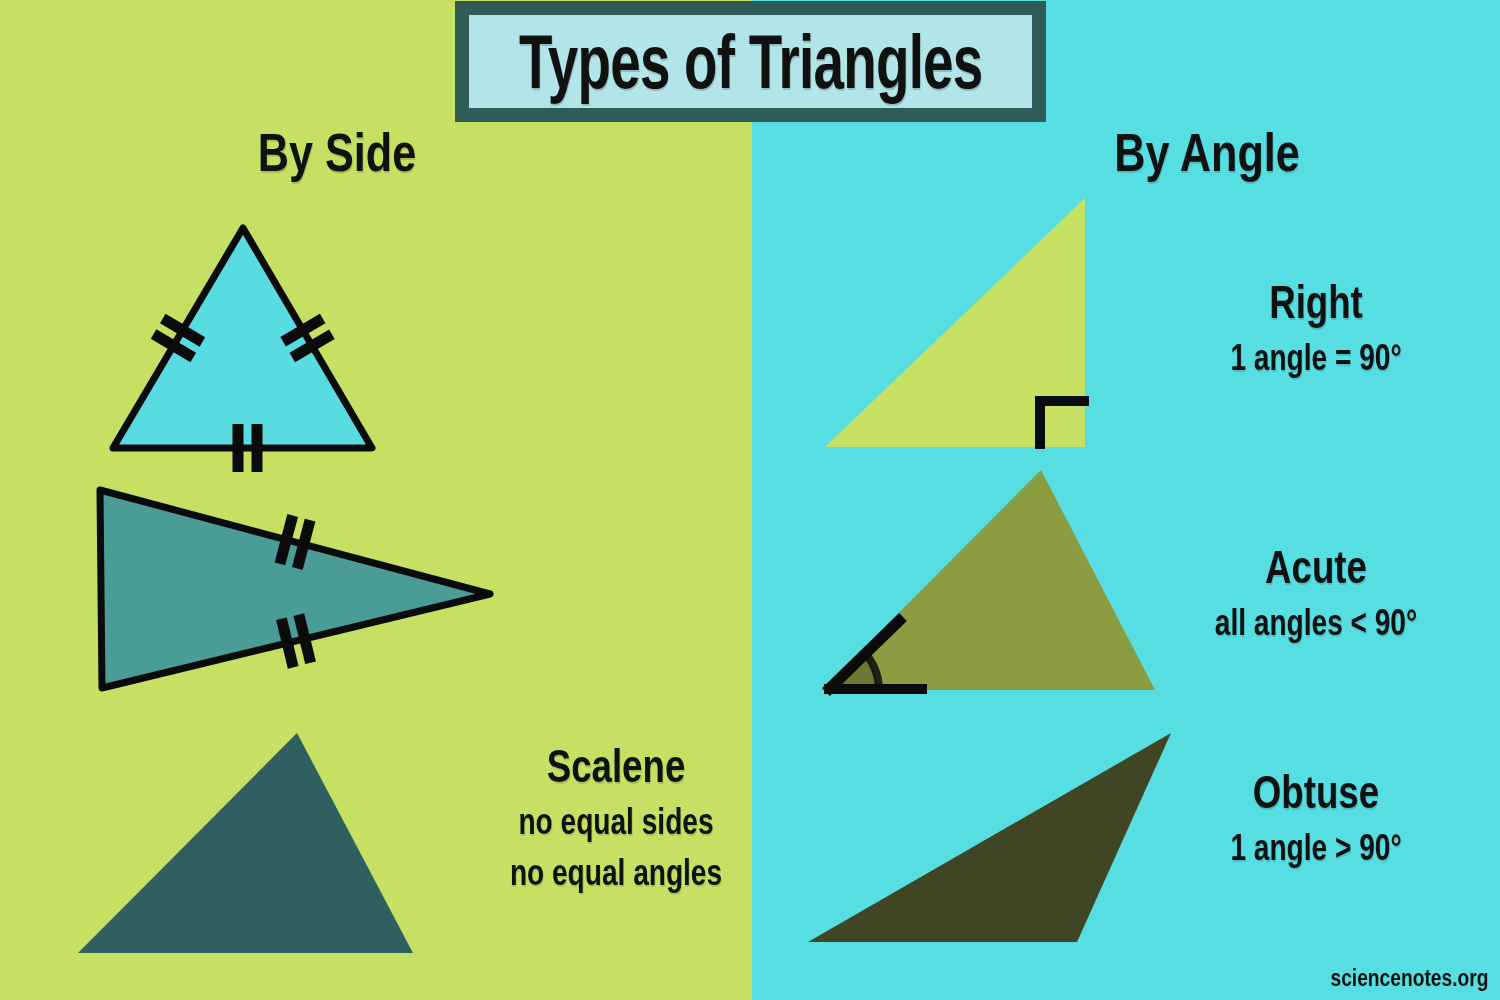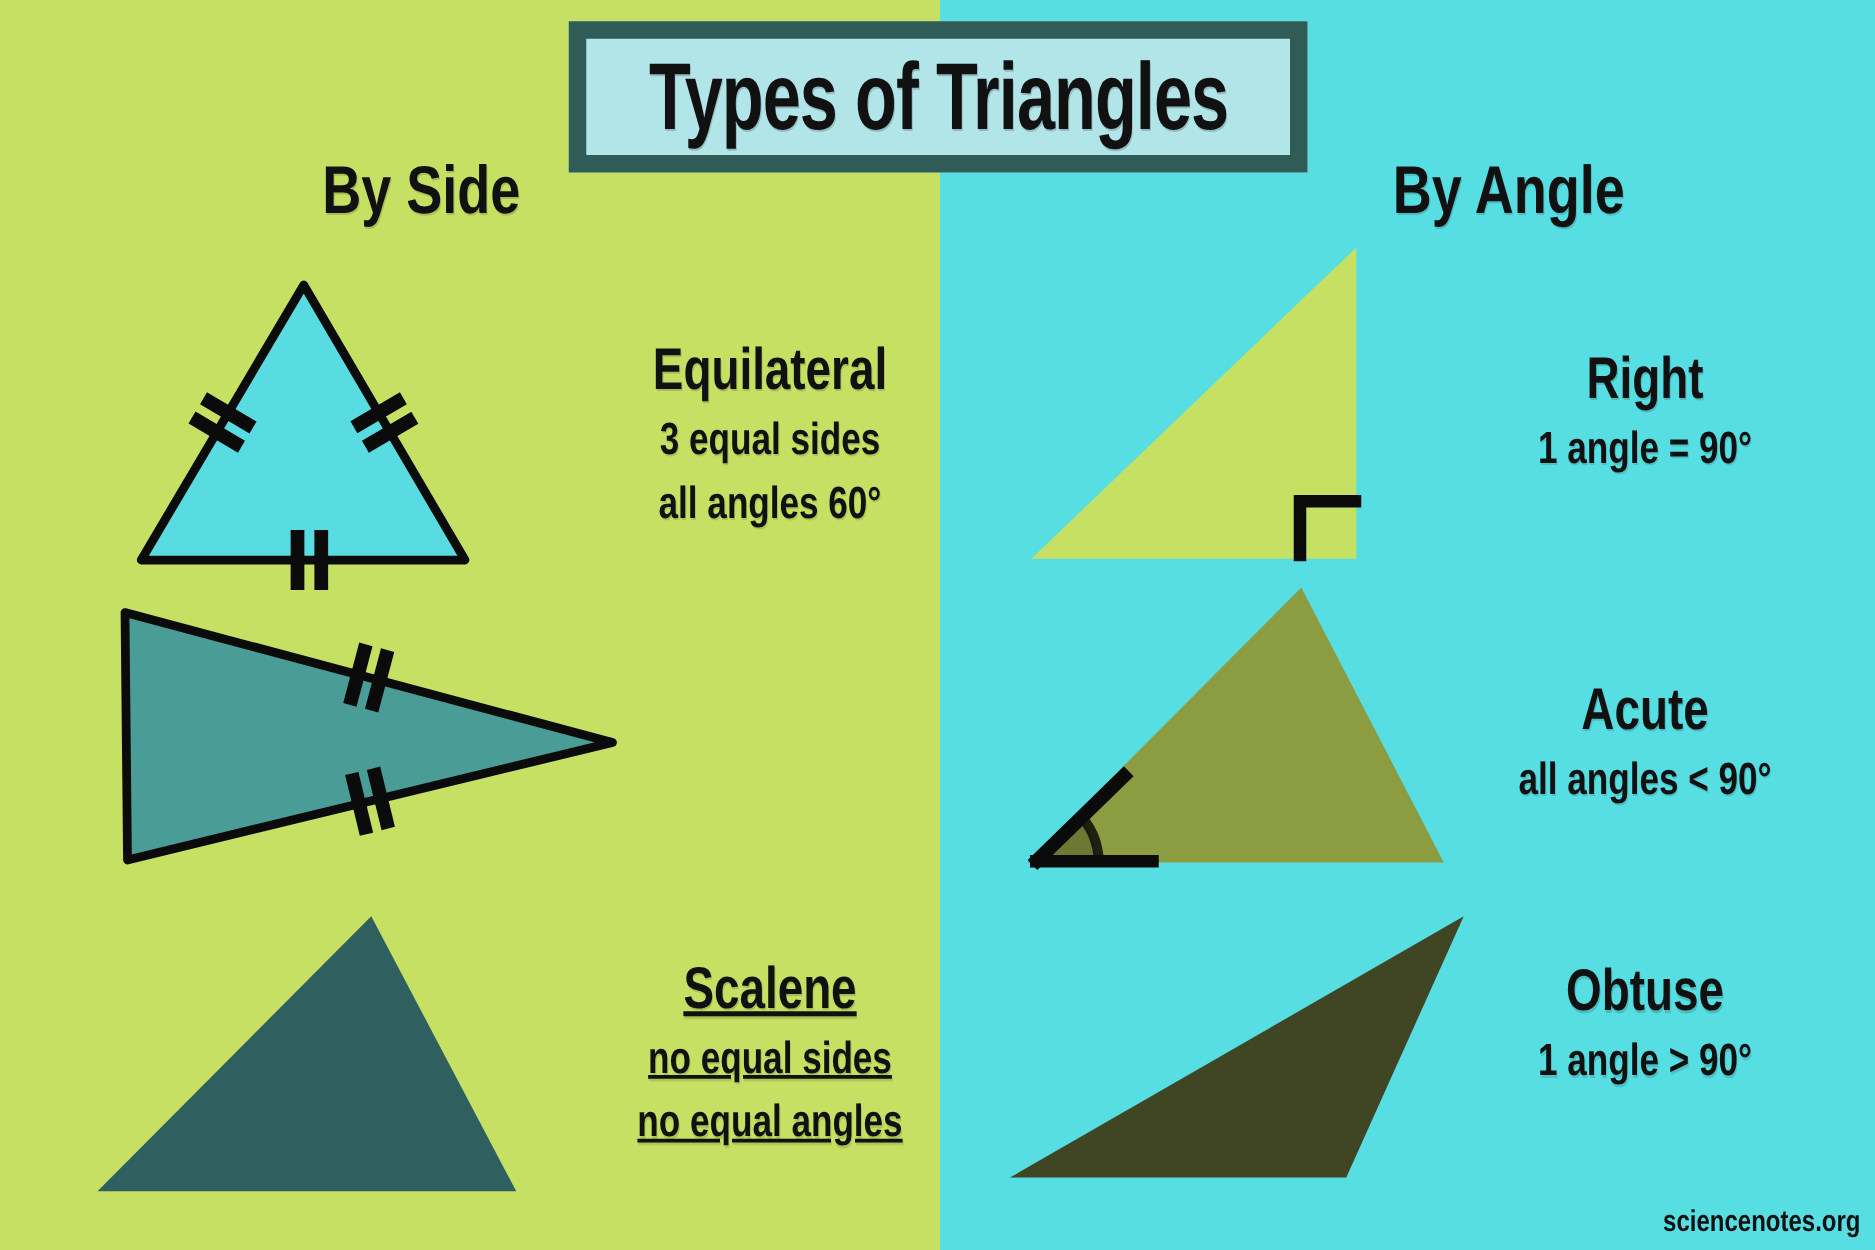--- a/index.html
+++ b/index.html
@@ -11,21 +11,21 @@
     color: #111;
   }
   .panel { position: absolute; top: 0; height: 1000px; }
   .panel.left  { left: 0;     width: 752px; }
   .panel.right { left: 752px; width: 748px; }
 
   svg.graphics { position: absolute; left: 0; top: 0; }
 
   .title-box {
     position: absolute;
-    left: 455px; top: 17px;
+    left: 455px; top: 1px;
     width: 591px; height: 121px;
     border: 14px solid #305c58;
     background: #b1e5e8;
     box-sizing: border-box;
     display: flex; align-items: center; justify-content: center;
   }
   .title-text {
     font-size: 76px; font-weight: 700;
     letter-spacing: -1px;
     transform: scaleX(0.72);
@@ -114,28 +114,23 @@
     <polygon points="1171,733 1077,942 808,942" fill="#404523"></polygon>
   </svg>
 
   <div class="title-box" style="background-color: rgb(177, 229, 232); border-color: rgb(48, 92, 88);">
     <span class="title-text">Types of Triangles</span>
   </div>
 
   <div class="heading" style="left:137px;">By Side</div>
   <div class="heading" style="left:1007px;">By Angle</div>
 
-  <div class="type-block" style="left:426px; top:265px;">
-    <div class="type-name">Equilateral</div>
-    <div class="type-desc">3 equal sides</div>
-    <div class="type-desc">all angles 60°</div>
-  </div>
 
 
-  <div class="type-block" style="left:426px; top:760px;text-decoration:underline;">
+  <div class="type-block" style="left:426px; top:736px;">
     <div class="type-name">Scalene</div>
     <div class="type-desc">no equal sides</div>
     <div class="type-desc">no equal angles</div>
   </div>
 
   <div class="type-block" style="left:1126px; top:272px;">
     <div class="type-name">Right</div>
     <div class="type-desc">1 angle = 90°</div>
   </div>
 

